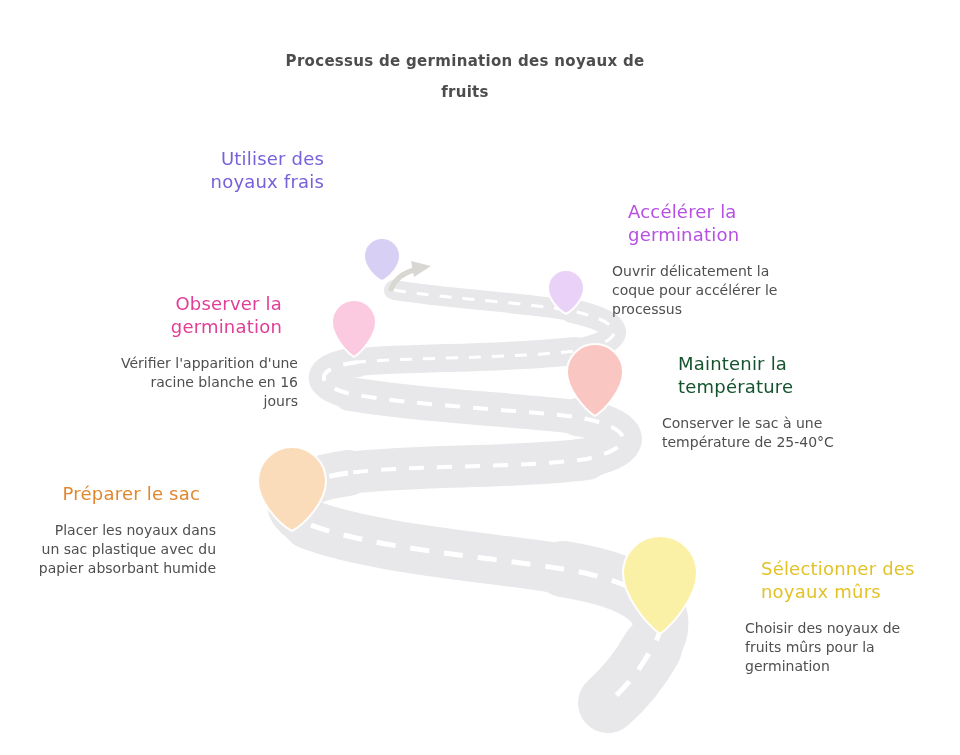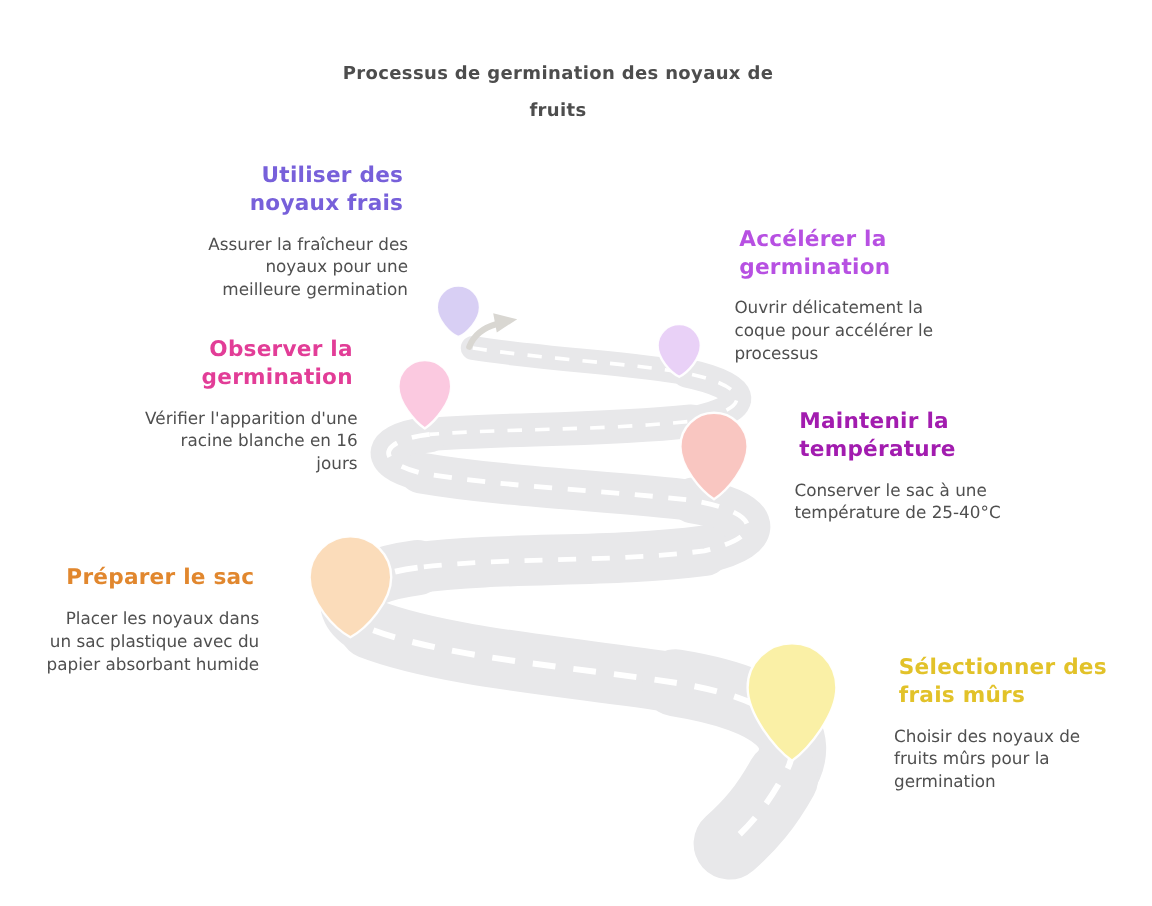--- a/index.html
+++ b/index.html
@@ -34,24 +34,24 @@
     font-weight: bold;
     text-align: center;
     letter-spacing: 0.3px;
     white-space: pre-line;
   }
   .step {
     position: absolute;
     z-index: 2;
   }
   .step-heading {
-    margin: 4px;
+    margin: 16px;
     font-size: 18px;
     line-height: 23px;
-    font-weight: bold;
+    font-weight: normal;
     white-space: pre-line;
     letter-spacing: 0.2px;
   }
   .step-body {
     margin: 14px 0 0 0;
     font-size: 14px;
     line-height: 19px;
     color: #4f4f4f;
     white-space: pre-line;
   }
@@ -103,56 +103,53 @@
         <path d="M 623 573 A 37 37 0 1 1 697 573 C 697 595.2 674.8 623.2 660 634 C 645.2 623.2 623 595.2 623 573 Z" fill="#faf0a6" stroke="rgba(255,255,255,0.95)" stroke-width="2"></path>
       </g>
   </svg>
 
   <h1 class="title" style="color: rgb(77, 77, 77);">Processus de germination des noyaux de
 fruits</h1>
 
   <div class="step step-utiliser">
     <h2 class="step-heading" style="color: rgb(119, 96, 218);">Utiliser des
 noyaux frais</h2>
-    <p class="step-body">Assurer la fraîcheur des
-noyaux pour une
-meilleure germination</p>
   </div>
 
   <div class="step step-accelerer">
     <h2 class="step-heading" style="color: rgb(183, 80, 226);">Accélérer la
 germination</h2>
     <p class="step-body">Ouvrir délicatement la
 coque pour accélérer le
 processus</p>
   </div>
 
   <div class="step step-observer">
     <h2 class="step-heading" style="color: rgb(226, 61, 151);">Observer la
 germination</h2>
     <p class="step-body">Vérifier l'apparition d'une
 racine blanche en 16
 jours</p>
   </div>
 
   <div class="step step-maintenir">
-    <h2 class="step-heading" style="color: #a21caf;">Maintenir la
+    <h2 class="step-heading" style="color: #14532d;">Maintenir la
 température</h2>
     <p class="step-body">Conserver le sac à une
 température de 25-40°C</p>
   </div>
 
   <div class="step step-preparer">
     <h2 class="step-heading" style="color: rgb(225, 135, 46);">Préparer le sac</h2>
     <p class="step-body">Placer les noyaux dans
 un sac plastique avec du
 papier absorbant humide</p>
   </div>
 
   <div class="step step-selectionner">
     <h2 class="step-heading" style="color: rgb(226, 194, 41);">Sélectionner des
-frais mûrs</h2>
+noyaux mûrs</h2>
     <p class="step-body">Choisir des noyaux de
 fruits mûrs pour la
 germination</p>
   </div>
 
 </div>
 
 </body></html>

